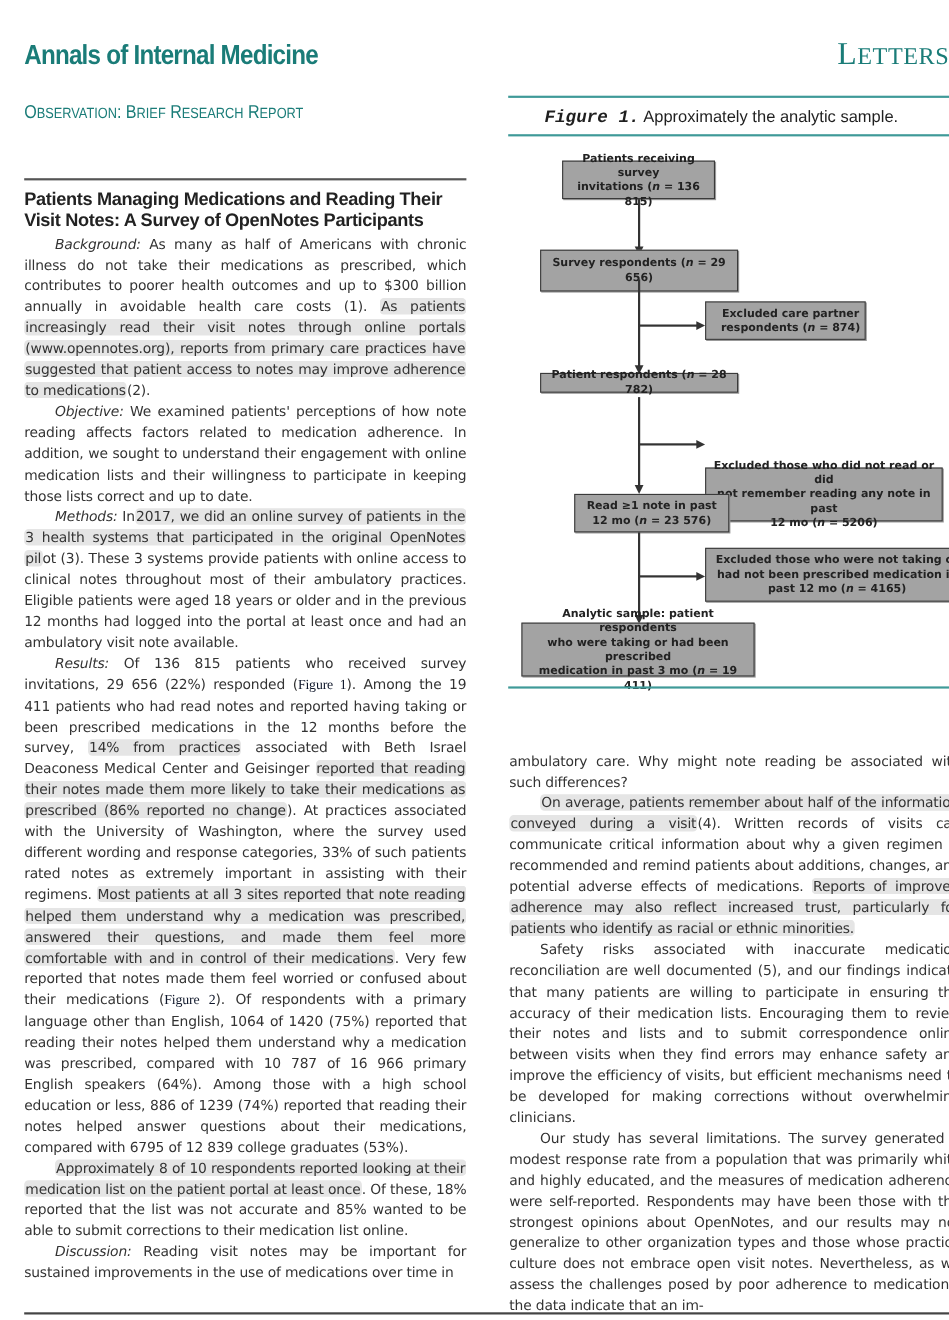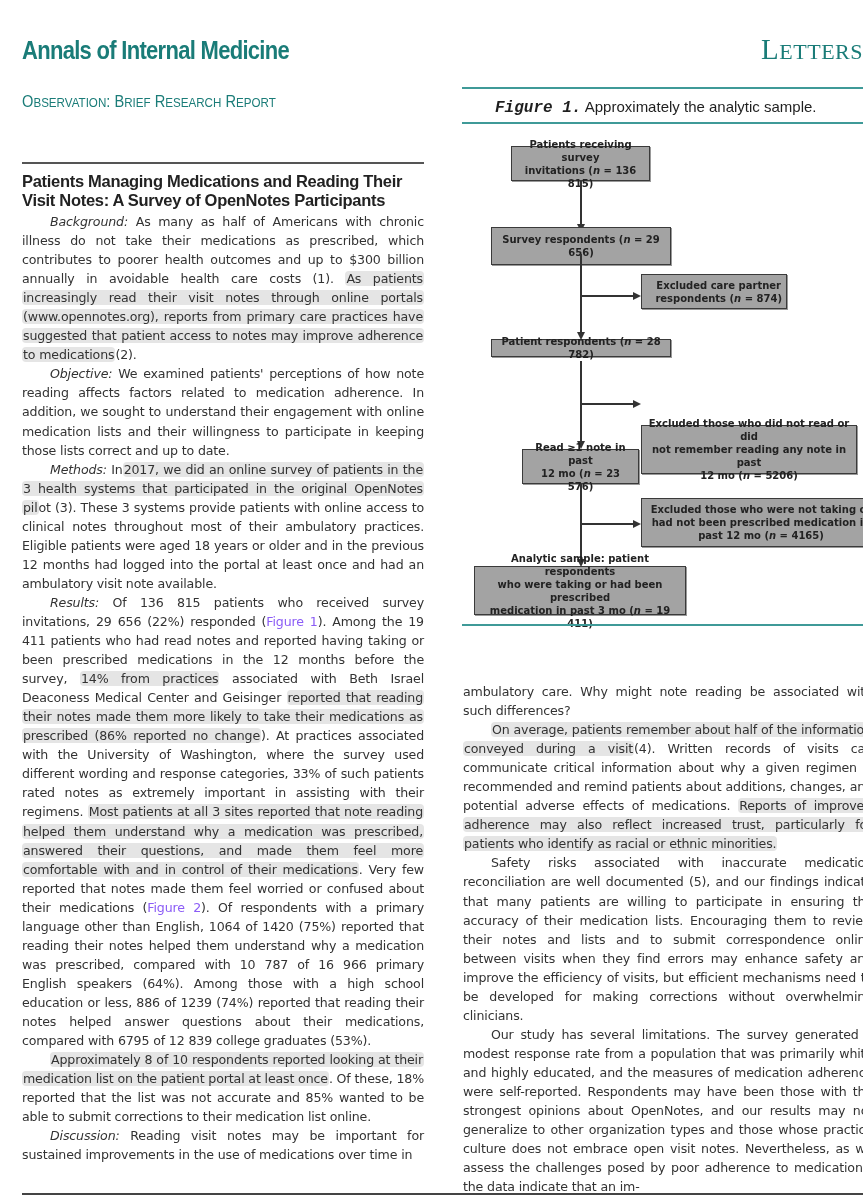--- a/index.html
+++ b/index.html
@@ -65,21 +65,21 @@
   .col {
     position: absolute; font-family: "DejaVu Sans", sans-serif; font-size: 12.6px;
     line-height: 19.05px; color: #333; text-align: justify;
     letter-spacing: -0.15px; word-spacing: 0px;
   }
   .col-left { left: 22px; top: 212px; width: 402px; }
   .col-right { left: 463px; top: 682px; width: 410px; }
   .col p { text-indent: 28px; }
   .col p.noindent { text-indent: 0; }
   .col em { }
-  .col b { font-weight: normal; color: #8b5cf6; }
+  .col b { font-weight: normal; color: #0f172a; font-family: Liberation Serif, serif; }
   .hl { background: #e5e5e5; border-radius: 4px; box-decoration-break: clone; -webkit-box-decoration-break: clone; padding: 0 1px; }
 </style>
 </head>
 <body>
 
 <div class="journal-title">Annals of Internal Medicine</div>
 <div class="section-tag"><span class="cap">L</span><span class="sc">ETTERS</span></div>
 <div class="report-type"><span>O</span><span class="sc">BSERVATION</span><span>: B</span><span class="sc">RIEF</span><span> R</span><span class="sc">ESEARCH</span><span> R</span><span class="sc">EPORT</span></div>
 
 <div class="rule-left-top"></div>
@@ -113,21 +113,21 @@
   </div>
   <div class="vline" style="left:580px; top:361px; height:84px;"></div>
   <div class="hline" style="left:580px; top:403px; width:55px;"></div>
   <div class="arrow-right" style="left:633px; top:400px;"></div>
   <div class="arrow-down" style="left:576.5px; top:441px;"></div>
 
   <div class="fbox" style="left:641px; top:377px; width:216px; height:49px;margin-top:48px;">
     <div><span>Excluded those who did not read or did</span><br><span>not remember reading any note in past</span><br><span>12 mo (</span><i>n</i><span> = 5206)</span></div>
   </div>
 
-  <div class="fbox" style="left:522px; top:449px; width:117px; height:35px;">
+  <div class="fbox" style="left:522px; top:449px; width:141px; height:35px;">
     <div><span>Read ≥1 note in past</span><br><span>12 mo (</span><i>n</i><span> = 23 576)</span></div>
   </div>
   <div class="vline" style="left:580px; top:484px; height:78px;"></div>
   <div class="hline" style="left:580px; top:523px; width:55px;"></div>
   <div class="arrow-right" style="left:633px; top:520px;"></div>
   <div class="arrow-down" style="left:576.5px; top:559px;"></div>
 
   <div class="fbox" style="left:641px; top:498px; width:240px; height:49px;">
     <div><span>Excluded those who were not taking or</span><br><span>had not been prescribed medication in</span><br><span>past 12 mo (</span><i>n</i><span> = 4165)</span></div>
   </div>

